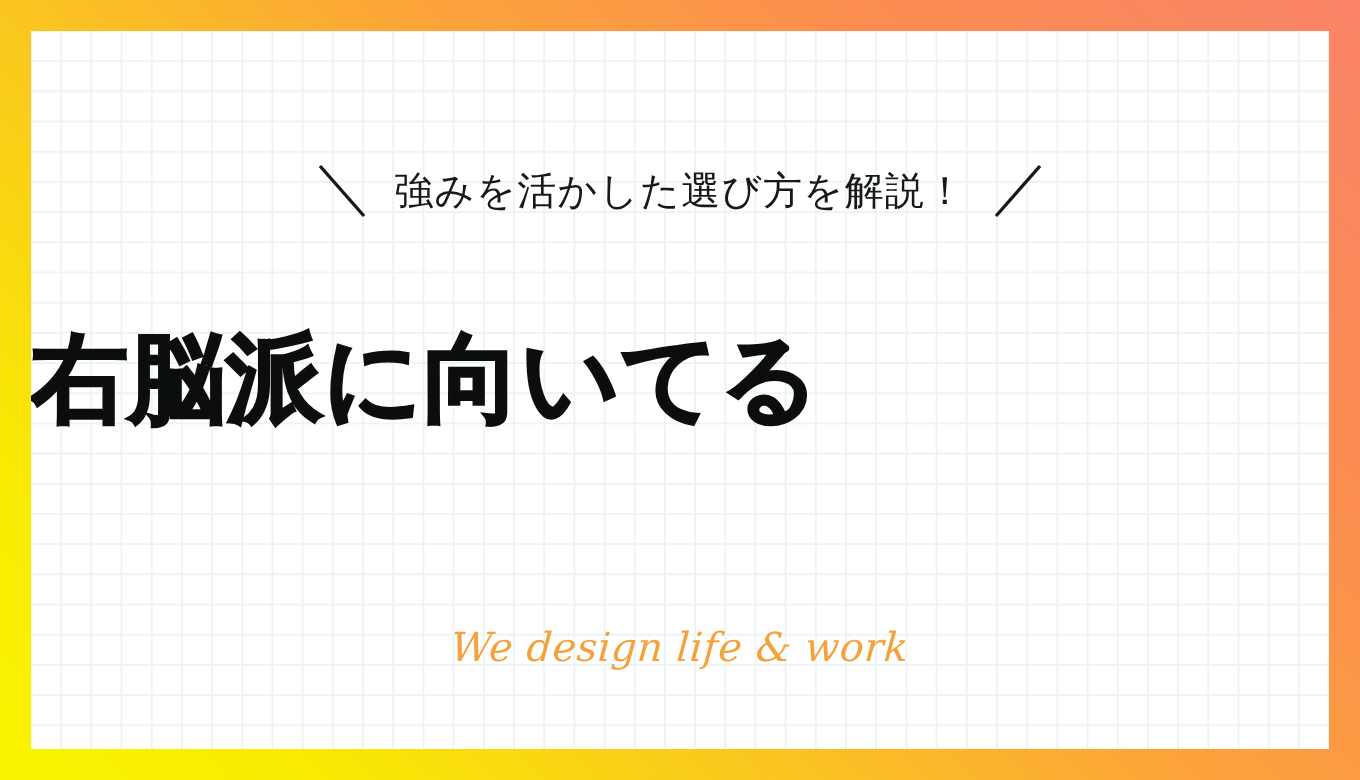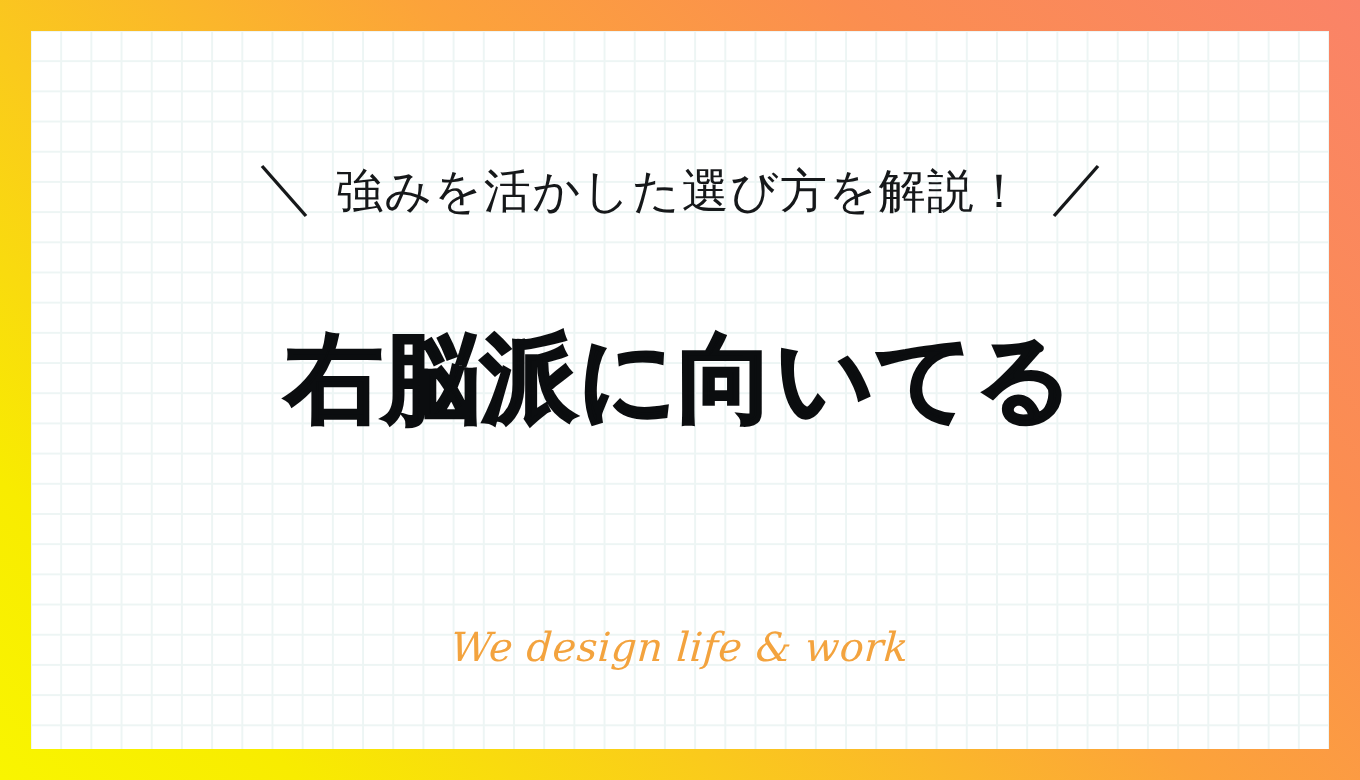--- a/index.html
+++ b/index.html
@@ -64,35 +64,35 @@
     height: 58px;
     flex: none;
   }
 
   .slash line {
     stroke: #16181A;
     stroke-width: 3.4;
   }
 
   .eyebrow-text {
-    font-size: 47px;
+    font-size: 39px;
     line-height: 1.1;
     font-weight: 400;
     color: #16181A;
     letter-spacing: 0.035em;
     white-space: nowrap;
   }
 
   
   .headline {
     position: absolute;
     left: 0;
     top: 282px;
     width: 1298px;
-    text-align: center;
+    text-align: left;
   }
 
   .headline-line {
     display: block;
     font-size: 97px;
     line-height: 1.36;
     font-weight: 700;
     color: #0B0D0F;
     letter-spacing: 0.005em;
     white-space: nowrap;

